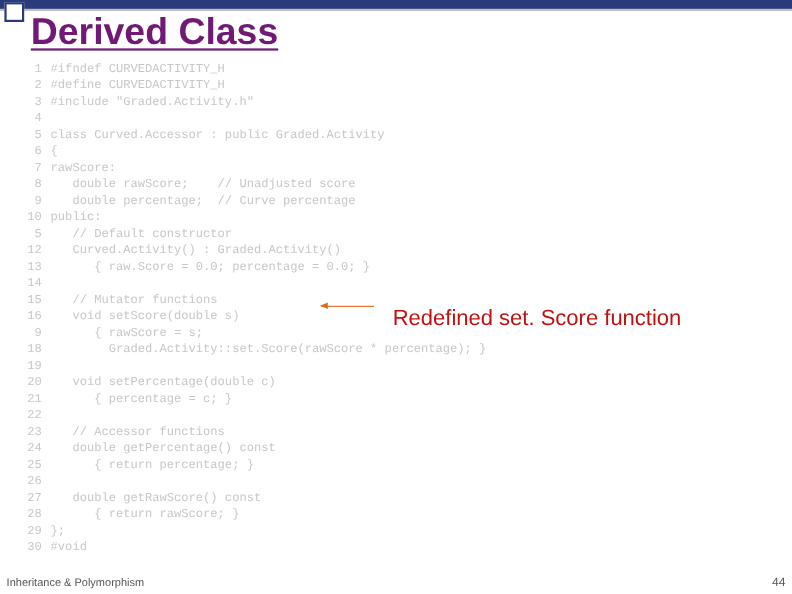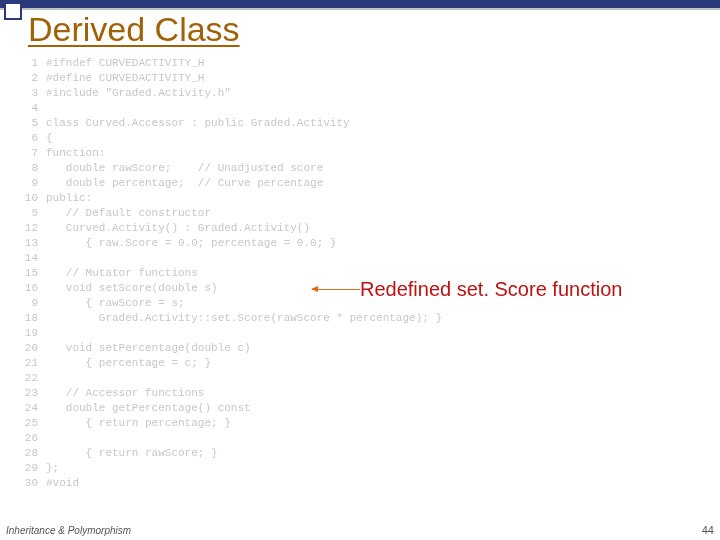--- a/index.html
+++ b/index.html
@@ -24,22 +24,22 @@
     top: 2px; left: 4px;
     width: 18px; height: 18px;
     background: #ffffff;
     border: 2px solid #2a3a7a;
   }
   .title {
     position: absolute;
     top: 10px;
     left: 28px;
     font-size: 34px;
-    font-weight: normal;
-    color: #a16207;
+    font-weight: bold;
+    color: #701a75;
     text-decoration: underline;
     text-underline-offset: 4px;
     text-decoration-thickness: 2px;
   }
   .code {
     position: absolute;
     top: 56px;
     left: 20px;
     font-family: "Courier New", monospace;
     font-size: 11px;
@@ -52,24 +52,23 @@
   }
   .code .ln {
     width: 26px;
     text-align: right;
     padding-right: 8px;
     color: #c7c7c7;
   }
   .annotation {
     position: absolute;
     top: 278px;
-    left: 312px;
+    left: 292px;
     display: flex;
-    align-items: center;
-    gap: 0;
+    gap: 17px;
   }
   .arrow-line {
     width: 48px;
     height: 1px;
     background: #e06a1a;
     position: relative;
   }
   .arrow-line::before {
     content: "";
     position: absolute;
@@ -82,21 +81,20 @@
   .annotation-text {
     font-size: 20px;
     color: #c01010;
     font-family: Arial, sans-serif;
   }
   .footer-left {
     position: absolute;
     bottom: 4px;
     left: 6px;
     font-size: 10px;
-    font-style: italic;
     color: #555;
   }
   .footer-right {
     position: absolute;
     bottom: 4px;
     right: 6px;
     font-size: 11px;
     color: #555;
     text-align: center;
   }
@@ -109,40 +107,41 @@
 
 <h1 class="title">Derived Class</h1>
 
 <div class="code" id="code-block">
     <div class="row"><span class="ln">1</span><span>#ifndef CURVEDACTIVITY_H</span></div>
     <div class="row"><span class="ln">2</span><span>#define CURVEDACTIVITY_H</span></div>
     <div class="row"><span class="ln">3</span><span>#include "Graded.Activity.h"</span></div>
     <div class="row"><span class="ln">4</span><span></span></div>
     <div class="row"><span class="ln">5</span><span>class Curved.Accessor : public Graded.Activity</span></div>
     <div class="row"><span class="ln">6</span><span>{</span></div>
-    <div class="row"><span class="ln">7</span><span>function:</span></div>
+    <div class="row"><span class="ln">7</span><span>rawScore:</span></div>
     <div class="row"><span class="ln">8</span><span>   double rawScore;    // Unadjusted score</span></div>
     <div class="row"><span class="ln">9</span><span>   double percentage;  // Curve percentage</span></div>
     <div class="row"><span class="ln">10</span><span>public:</span></div>
     <div class="row"><span class="ln">5</span><span>   // Default constructor</span></div>
     <div class="row"><span class="ln">12</span><span>   Curved.Activity() : Graded.Activity()</span></div>
     <div class="row"><span class="ln">13</span><span>      { raw.Score = 0.0; percentage = 0.0; }</span></div>
     <div class="row"><span class="ln">14</span><span></span></div>
     <div class="row"><span class="ln">15</span><span>   // Mutator functions</span></div>
     <div class="row"><span class="ln">16</span><span>   void setScore(double s)</span></div>
     <div class="row"><span class="ln">9</span><span>      { rawScore = s;</span></div>
     <div class="row"><span class="ln">18</span><span>        Graded.Activity::set.Score(rawScore * percentage); }</span></div>
     <div class="row"><span class="ln">19</span><span></span></div>
     <div class="row"><span class="ln">20</span><span>   void setPercentage(double c)</span></div>
     <div class="row"><span class="ln">21</span><span>      { percentage = c; }</span></div>
     <div class="row"><span class="ln">22</span><span></span></div>
     <div class="row"><span class="ln">23</span><span>   // Accessor functions</span></div>
     <div class="row"><span class="ln">24</span><span>   double getPercentage() const</span></div>
     <div class="row"><span class="ln">25</span><span>      { return percentage; }</span></div>
     <div class="row"><span class="ln">26</span><span></span></div>
+    <div class="row"><span class="ln">27</span><span>   double getRawScore() const</span></div>
     <div class="row"><span class="ln">28</span><span>      { return rawScore; }</span></div>
     <div class="row"><span class="ln">29</span><span>};</span></div>
     <div class="row"><span class="ln">30</span><span>#void</span></div>
   </div>
 
 <div class="annotation">
   <div class="arrow-line"></div>
   <span class="annotation-text">Redefined set. Score function</span>
 </div>
 

